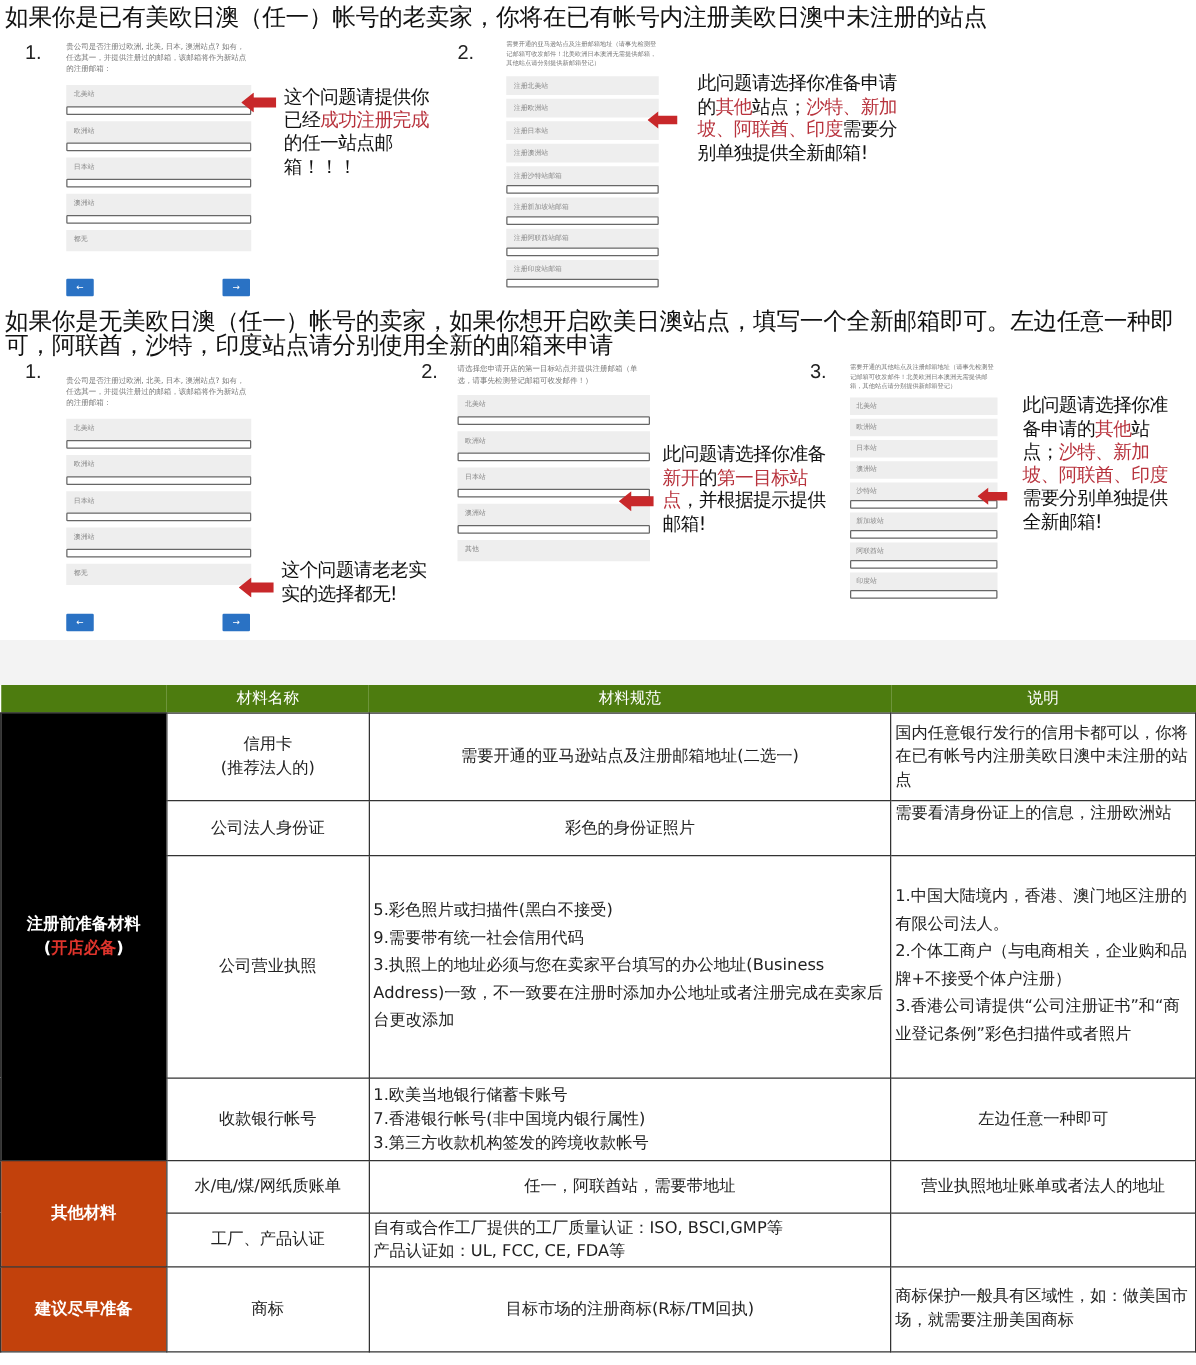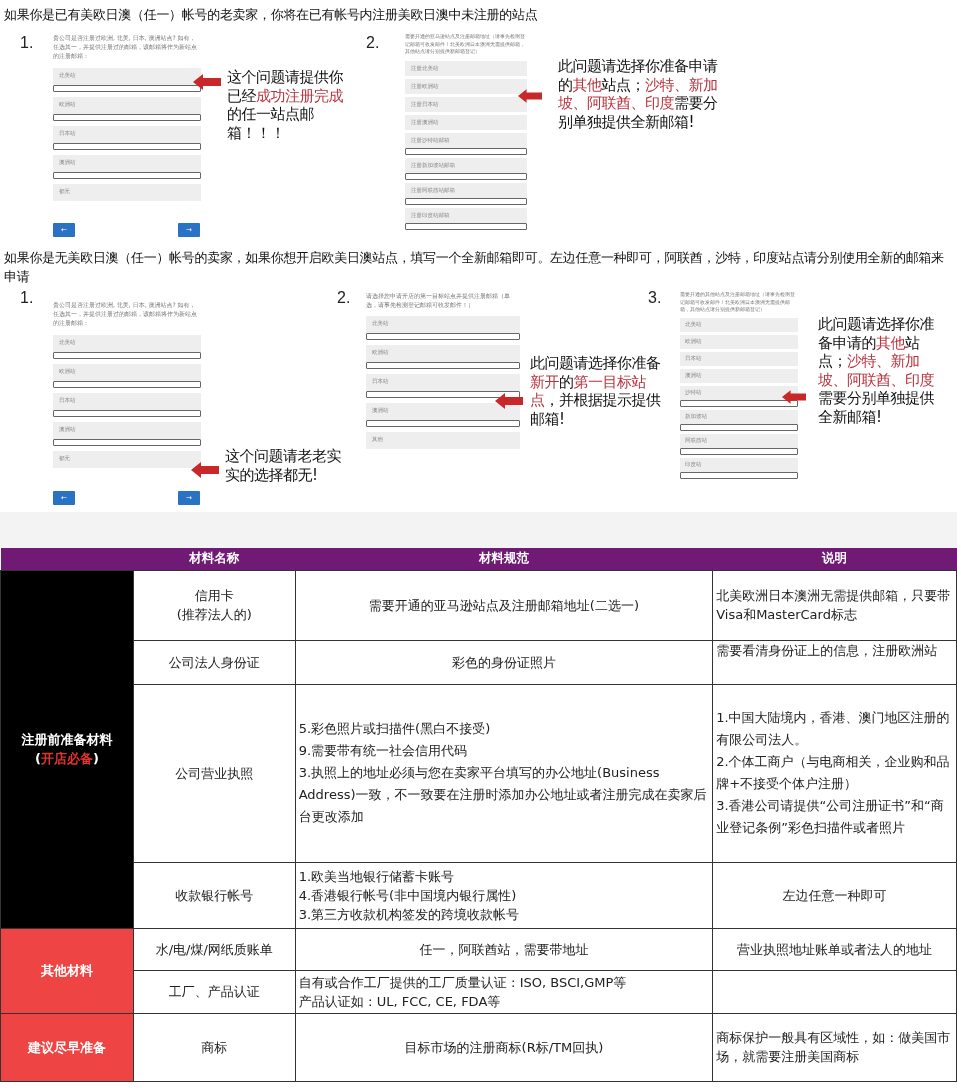--- a/index.html
+++ b/index.html
@@ -1,34 +1,34 @@
 <!DOCTYPE html>
 <html><head>
 <meta charset="utf-8">
 <style>
 *{box-sizing:border-box;margin:0;padding:0}
 body{width:957px;height:1092px;background:#fff;font-family:"DejaVu Sans","Liberation Sans",sans-serif;color:#222;position:relative;overflow:hidden}
 .abs{position:absolute}
-.h1{font-size:13px;color:#111;line-height:19px;letter-spacing:-0.3px}
+.h1{font-size:19px;color:#111;line-height:19px;letter-spacing:-0.3px}
 .num{font-size:16px;color:#222;font-family:"Liberation Sans",sans-serif}
 .form{position:absolute}
 .qtext{font-size:6px;color:#777;line-height:9px}
 .opt{background:#eee;height:17px;font-size:5.5px;color:#888;padding:4px 6px;margin-top:5px}
 .inp{border:1px solid #666;height:7px;background:#fff;border-radius:1px}
 .navbtn{position:absolute;width:22px;height:14px;background:#2a72c4;border-radius:1px;color:#fff;font-size:7px;text-align:center;line-height:14px}
 .note{position:absolute;font-size:15px;line-height:18.5px;color:#111;letter-spacing:-0.5px}
 .red{color:#b8333d}
 .arrow{position:absolute;width:28px;height:16px}
 .sep{position:absolute;left:0;top:512px;width:957px;height:36px;background:#f3f3f3}
 table{position:absolute;left:0;top:548px;width:957px;border-collapse:collapse;font-size:13px;color:#222}
-th{background:#701a75;color:#fff;font-weight:bold;font-size:12.5px;height:22px}
+th{background:#4d7c0f;color:#fff;font-weight:normal;font-size:12.5px;height:22px}
 td{border:1px solid #333;line-height:19px}
 .cat{color:#fff;font-weight:bold;text-align:center;font-size:13px;border-color:#333}
 .cat.black{background:#000}
-.cat.gray{background:#ef4444}
+.cat.gray{background:#c2410c}
 .c{text-align:center}
 .l{text-align:left;padding:0 3px}
 </style>
 </head>
 <body>
 
 <div class="abs h1" style="left:4px;top:5px">如果你是已有美欧日澳（任一）帐号的老卖家，你将在已有帐号内注册美欧日澳中未注册的站点</div>
 
 <div class="abs num" style="left:20px;top:34px">1.</div>
 <div class="form" style="left:53px;top:33px;width:148px">
@@ -151,21 +151,21 @@
   <tr style="height:70px">
     <td class="cat black" rowspan="4">
       <div>注册前准备材料</div>
       <div><span>(</span><span style="color:#e0342c">开店必备</span><span>)</span></div>
     </td>
     <td class="c">
           <div>信用卡</div>
           <div>(推荐法人的)</div>
         </td>
     <td class="c">需要开通的亚马逊站点及注册邮箱地址(二选一)</td>
-    <td class="l">北美欧洲日本澳洲无需提供邮箱，只要带Visa和MasterCard标志</td>
+    <td class="l">国内任意银行发行的信用卡都可以，你将在已有帐号内注册美欧日澳中未注册的站点</td>
   </tr>
   <tr style="height:44px">
     <td class="c">公司法人身份证</td>
     <td class="c">彩色的身份证照片</td>
     <td class="l" style="vertical-align:top">需要看清身份证上的信息，注册欧洲站</td>
   </tr>
   <tr style="height:178px">
     <td class="c">公司营业执照</td>
     <td class="l" style="line-height:22px">
       <div>5.彩色照片或扫描件(黑白不接受)</div>
@@ -175,21 +175,21 @@
     <td class="l" style="line-height:22px">
       <div>1.中国大陆境内，香港、澳门地区注册的有限公司法人。</div>
           <div>2.个体工商户（与电商相关，企业购和品牌+不接受个体户注册）</div>
           <div>3.香港公司请提供“公司注册证书”和“商业登记条例”彩色扫描件或者照片</div>
     </td>
   </tr>
   <tr style="height:66px">
     <td class="c">收款银行帐号</td>
     <td class="l">
       <div>1.欧美当地银行储蓄卡账号</div>
-          <div>4.香港银行帐号(非中国境内银行属性)</div>
+          <div>7.香港银行帐号(非中国境内银行属性)</div>
           <div>3.第三方收款机构签发的跨境收款帐号</div>
     </td>
     <td class="c">左边任意一种即可</td>
   </tr>
   <tr style="height:42px">
     <td class="cat gray" rowspan="2">其他材料</td>
     <td class="c">水/电/煤/网纸质账单</td>
     <td class="c">任一，阿联酋站，需要带地址</td>
     <td class="c">营业执照地址账单或者法人的地址</td>
   </tr>

